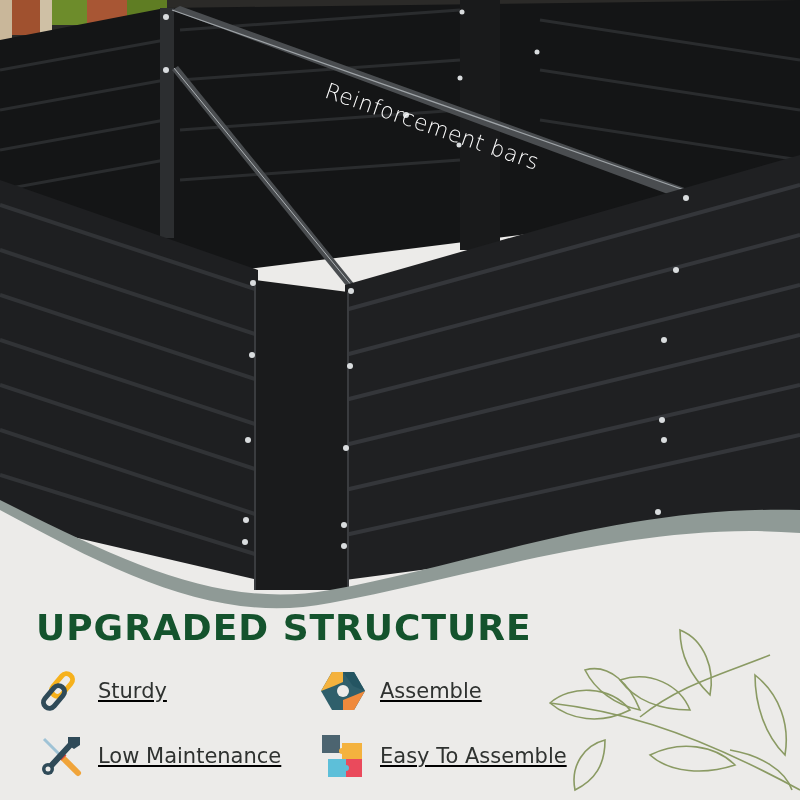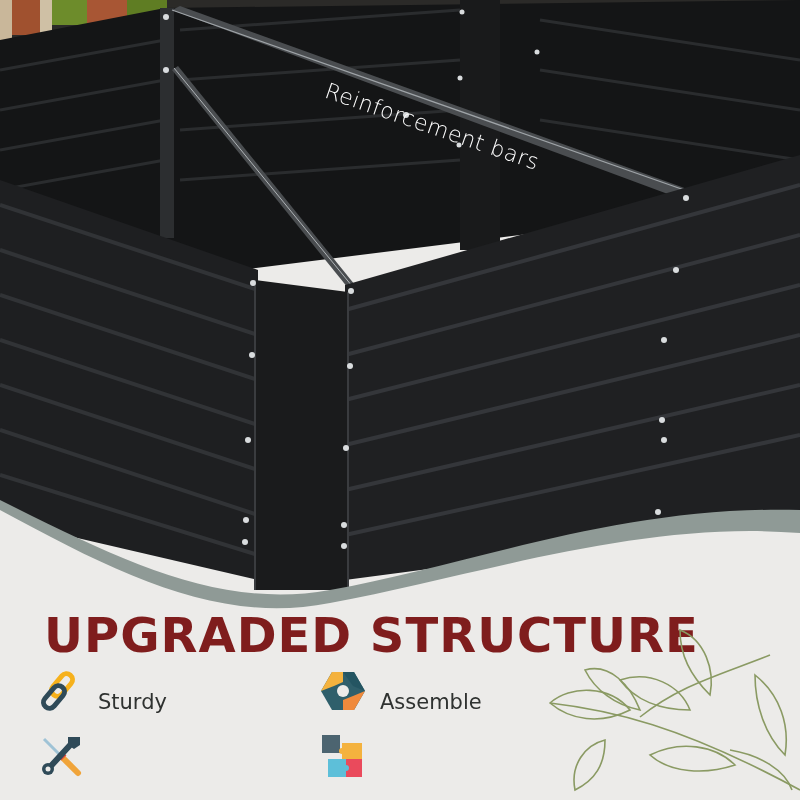--- a/index.html
+++ b/index.html
@@ -1,21 +1,21 @@
 <!DOCTYPE html>
 <html><head>
 <meta charset="utf-8">
 <style>
   html,body{margin:0;padding:0;}
   body{width:800px;height:800px;overflow:hidden;position:relative;background:#ecebe9;font-family:"Liberation Sans",sans-serif;}
   .photo{position:absolute;left:0;top:0;width:800px;height:800px;}
   .bottom-panel{position:absolute;left:0;top:0;width:800px;height:800px;}
   .callout{position:absolute;left:330px;top:78px;color:#ffffff;font-size:22px;letter-spacing:0.5px;transform:rotate(19deg);transform-origin:left top;white-space:nowrap;font-family:"DejaVu Sans",sans-serif;font-weight:300;}
-  .headline{position:absolute;left:44px;top:607px;font-family:"DejaVu Sans",sans-serif;font-weight:bold;font-size:48px;color:#7f1d1d;letter-spacing:1px;white-space:nowrap;}
-  .feature{position:absolute;display:flex;align-items:flex-end;}
+  .headline{position:absolute;left:36px;top:607px;font-family:"DejaVu Sans",sans-serif;font-weight:bold;font-size:36px;color:#14532d;letter-spacing:1px;white-space:nowrap;}
+  .feature{position:absolute;display:flex;align-items:center;text-decoration:underline;}
   .feature .icon{width:46px;height:46px;margin-right:14px;}
   .feature .label{font-family:"DejaVu Sans",sans-serif;font-size:21px;color:#2f3230;white-space:nowrap;}
   .f1{left:38px;top:668px;}
   .f2{left:38px;top:733px;}
   .f3{left:320px;top:668px;}
   .f4{left:320px;top:733px;}
   .leaves{position:absolute;left:530px;top:615px;width:270px;height:185px;}
 </style>
 </head>
 <body>
@@ -126,20 +126,21 @@
 <div class="feature f2">
   <svg class="icon" viewBox="0 0 46 46">
     <line x1="6" y1="6" x2="24" y2="24" stroke="#9fc3d6" stroke-width="3"></line>
     <line x1="24" y1="24" x2="40" y2="40" stroke="#f0a43a" stroke-width="6" stroke-linecap="round"></line>
     <line x1="22" y1="26" x2="27" y2="21" stroke="#e24a3b" stroke-width="4"></line>
     <line x1="34" y1="10" x2="12" y2="34" stroke="#2f4a58" stroke-width="6" stroke-linecap="round"></line>
     <circle cx="10" cy="36" r="6" fill="#2f4a58"></circle>
       <circle cx="10" cy="36" r="2.5" fill="#ecebe9"></circle>
     <path d="M30,4 L42,4 L42,12 L36,16 L30,12 Z" fill="#2f4a58"></path>
   </svg>
+  <span class="label">Low Maintenance</span>
 </div>
 
 <div class="feature f3">
   <svg class="icon" viewBox="0 0 46 46">
     <polygon points="12,4 34,4 45,23 34,42 12,42 1,23" fill="#2f5f6b"></polygon>
     <polygon points="12,4 23,4 23,14 14,18 1,23" fill="#f4b23e"></polygon>
     <polygon points="34,42 23,42 23,32 33,28 45,23" fill="#f08a3c"></polygon>
     <polygon points="23,4 34,4 45,23 33,18" fill="#245562"></polygon>
     <circle cx="23" cy="23" r="6" fill="#ecebe9"></circle>
   </svg>
@@ -148,20 +149,21 @@
 
 <div class="feature f4">
   <svg class="icon" viewBox="0 0 46 46">
     <rect x="2" y="2" width="18" height="18" fill="#4c6470"></rect>
     <rect x="22" y="10" width="20" height="16" fill="#f4b23e"></rect>
     <rect x="8" y="26" width="18" height="18" fill="#5dbfd9"></rect>
     <rect x="26" y="26" width="16" height="18" fill="#ea4a5c"></rect>
     <circle cx="22" cy="18" r="3" fill="#f4b23e"></circle>
     <circle cx="26" cy="35" r="3" fill="#5dbfd9"></circle>
   </svg>
+  <span class="label">Easy To Assemble</span>
 </div>
 
 <svg class="leaves" viewBox="0 0 270 185" fill="none" stroke="#8a9a63" stroke-width="1.6">
   <path d="M20,88 C80,95 150,110 270,175"></path>
   <path d="M110,102 C150,70 190,60 240,40"></path>
   <path d="M20,88 C40,70 80,70 100,95 C70,110 40,105 20,88 Z"></path>
   <path d="M55,55 C80,48 100,70 110,95 C85,90 65,75 55,55 Z"></path>
   <path d="M90,65 C120,55 150,70 160,95 C130,95 105,85 90,65 Z"></path>
   <path d="M150,15 C175,25 185,55 180,80 C160,60 150,40 150,15 Z"></path>
   <path d="M120,140 C150,125 185,130 205,150 C175,160 140,158 120,140 Z"></path>

